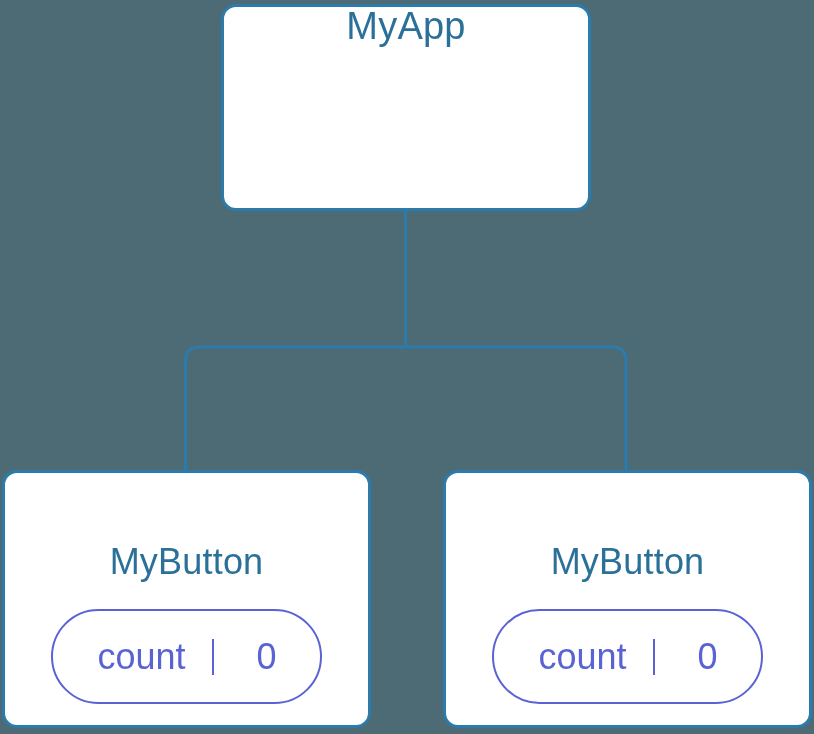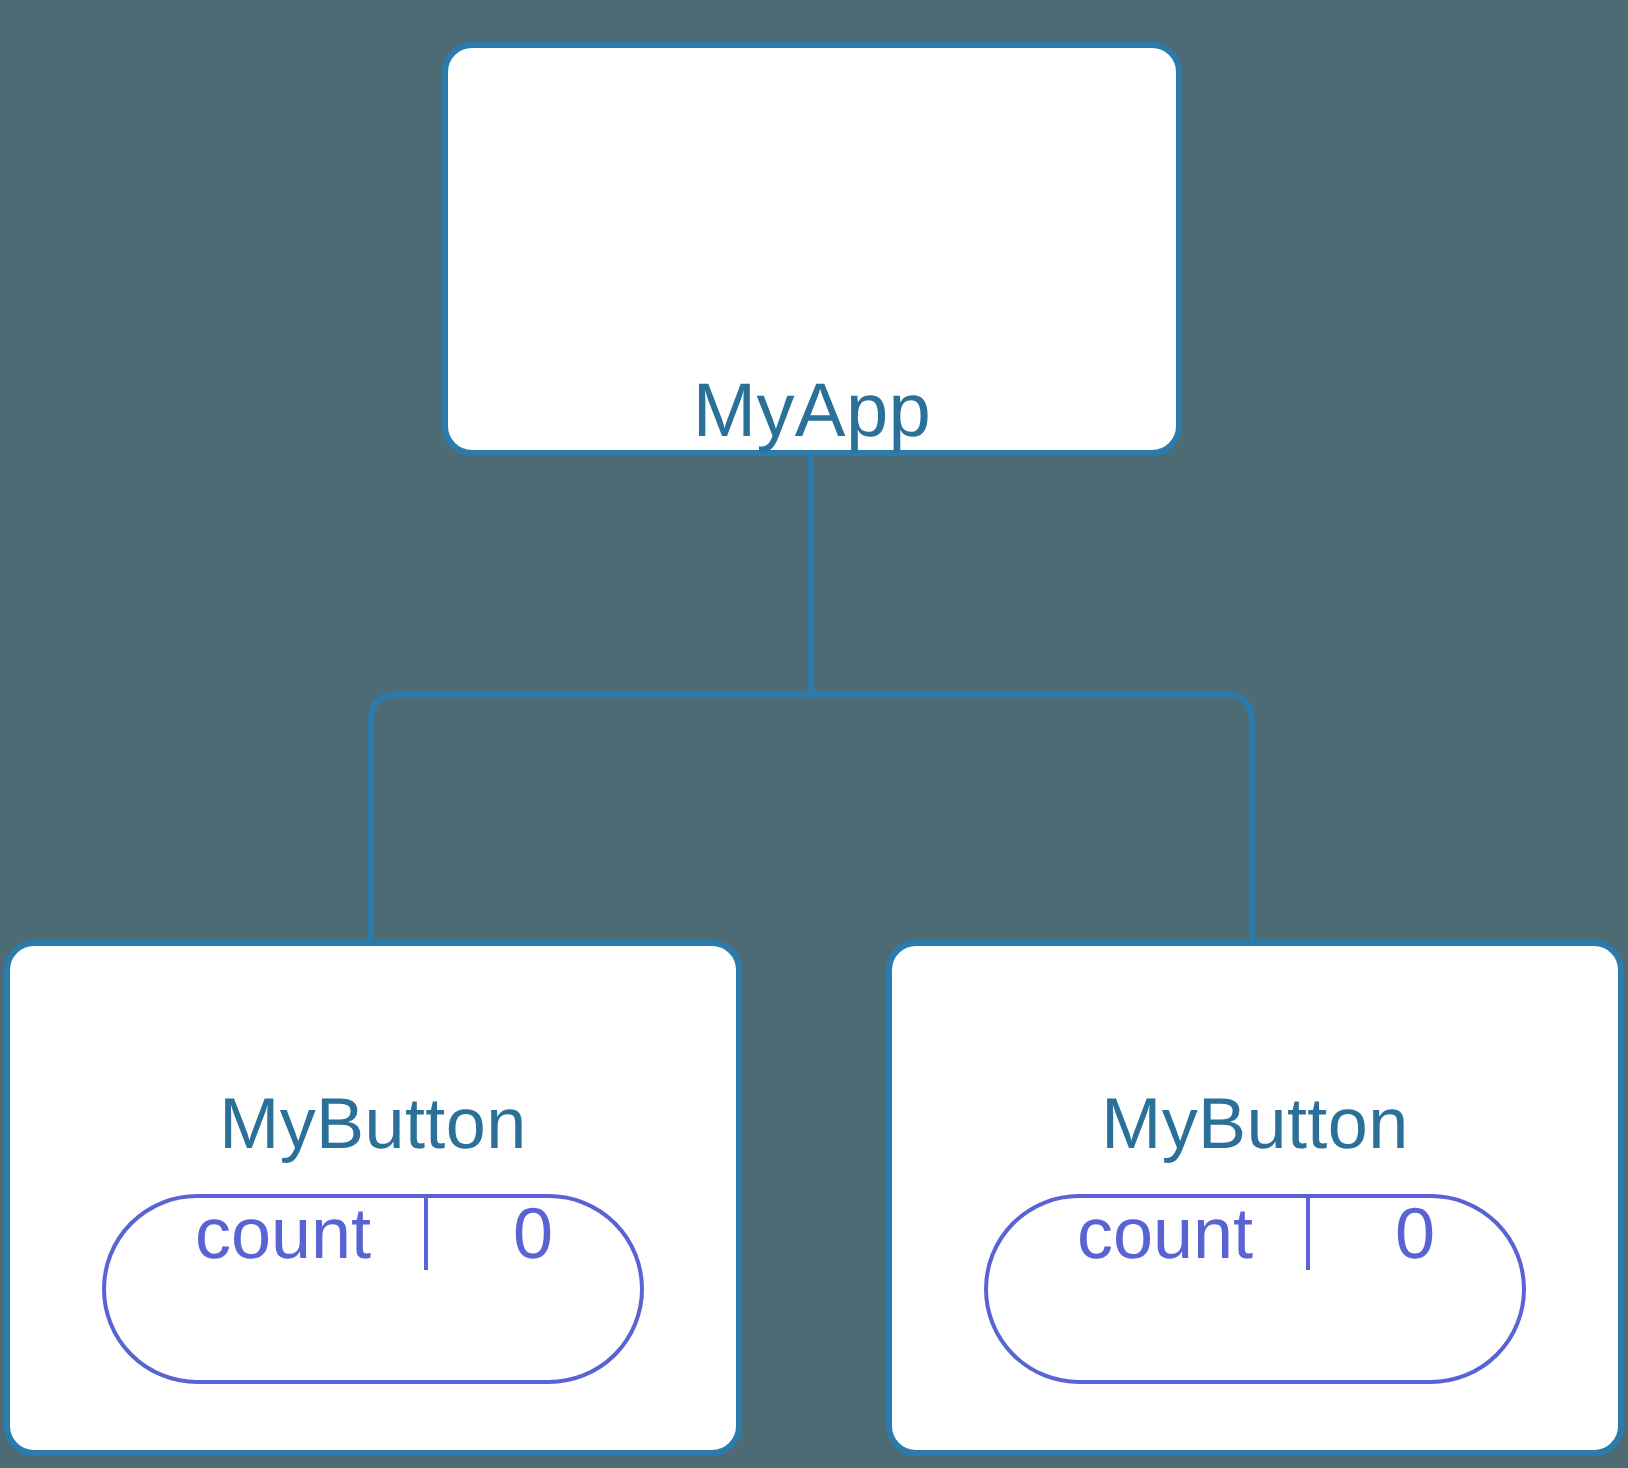--- a/index.html
+++ b/index.html
@@ -40,24 +40,24 @@
     border-radius: 15px;
     box-sizing: border-box;
     display: flex;
     flex-direction: column;
     align-items: center;
     justify-content: flex-start;
   }
 
   .node-root {
     left: 221px;
-    top: 21px;
+    top: 4px;
     width: 370px;
     height: 207px;
-    justify-content: flex-end;
+    justify-content: flex-start;
   }
 
   .node-child-left {
     left: 2px;
     top: 470px;
     width: 369px;
     height: 258px;
   }
 
   .node-child-right {
@@ -77,23 +77,23 @@
   }
 
   .node-child-left .node-title,
   .node-child-right .node-title {
     font-size: 36px;
     margin-top: 71px;
   }
 
   
   .state-pill {
-    margin-top: 17px;
+    margin-top: 29px;
     display: flex;
-    align-items: flex-start;
+    align-items: center;
     height: 95px;
     border: 2px solid #5a63d4;
     border-radius: 48px;
     box-sizing: border-box;
     background: transparent;
     overflow: hidden;
   }
 
   .pill-key {
     display: flex;

